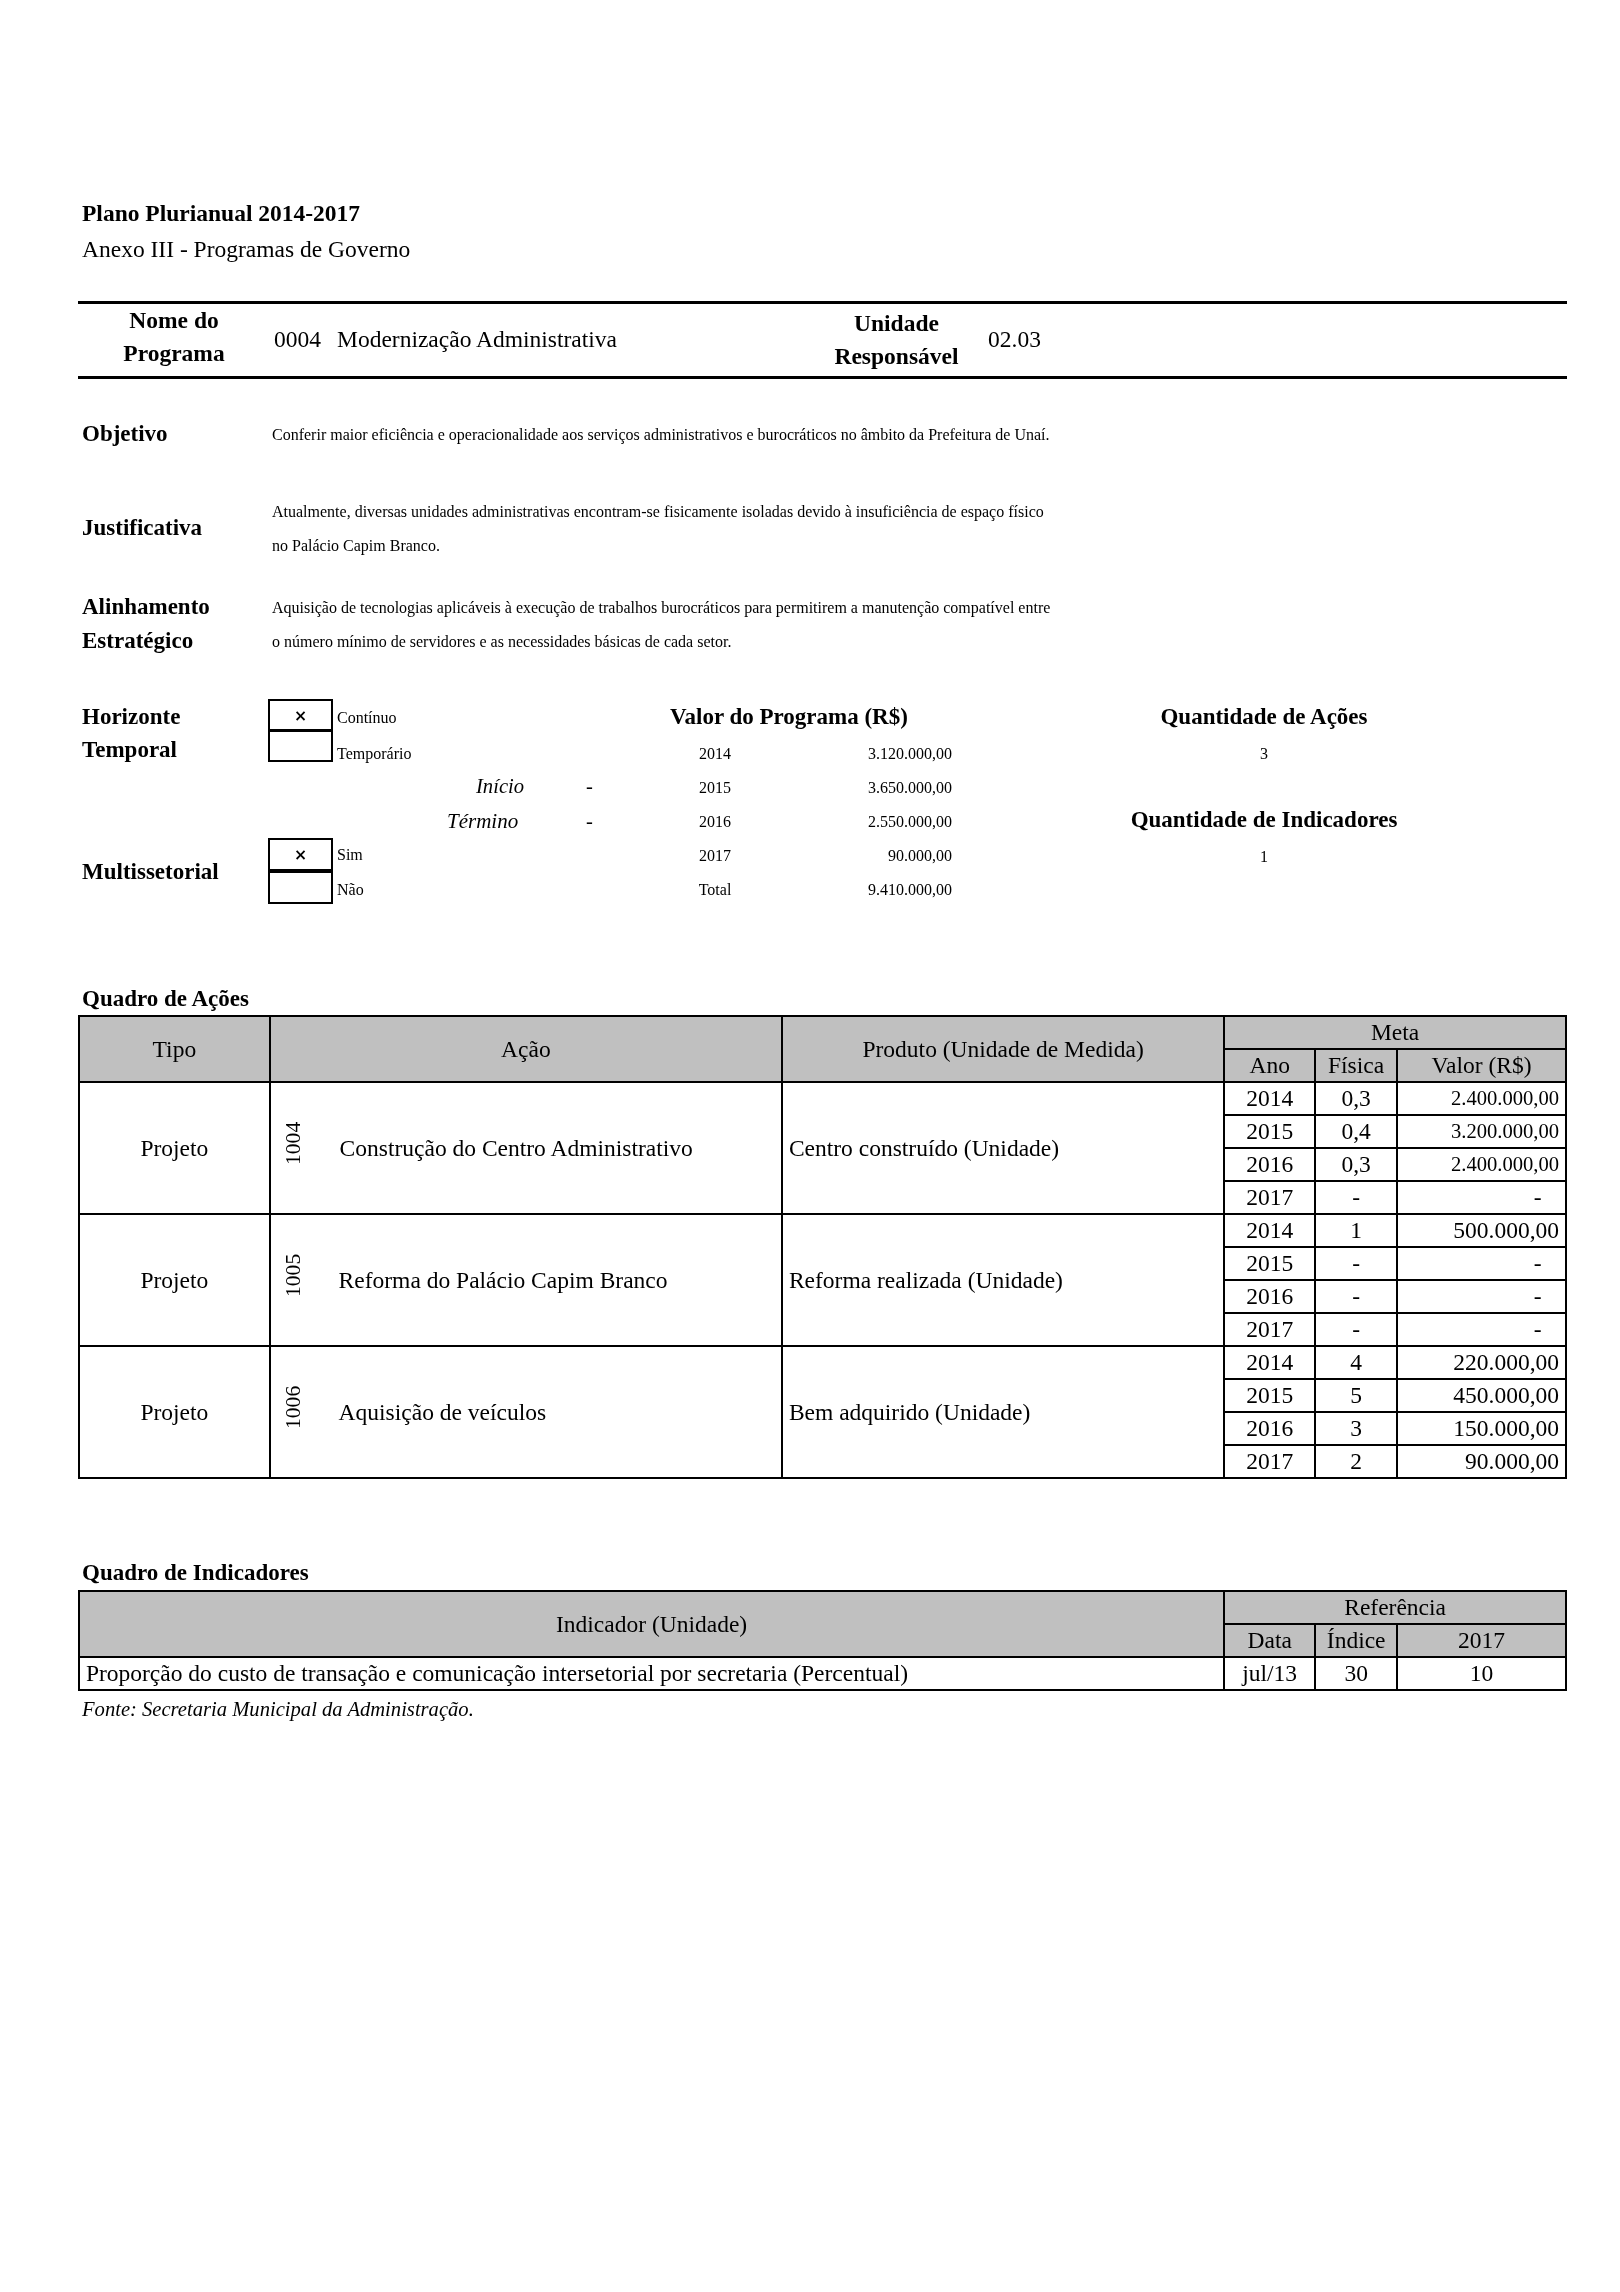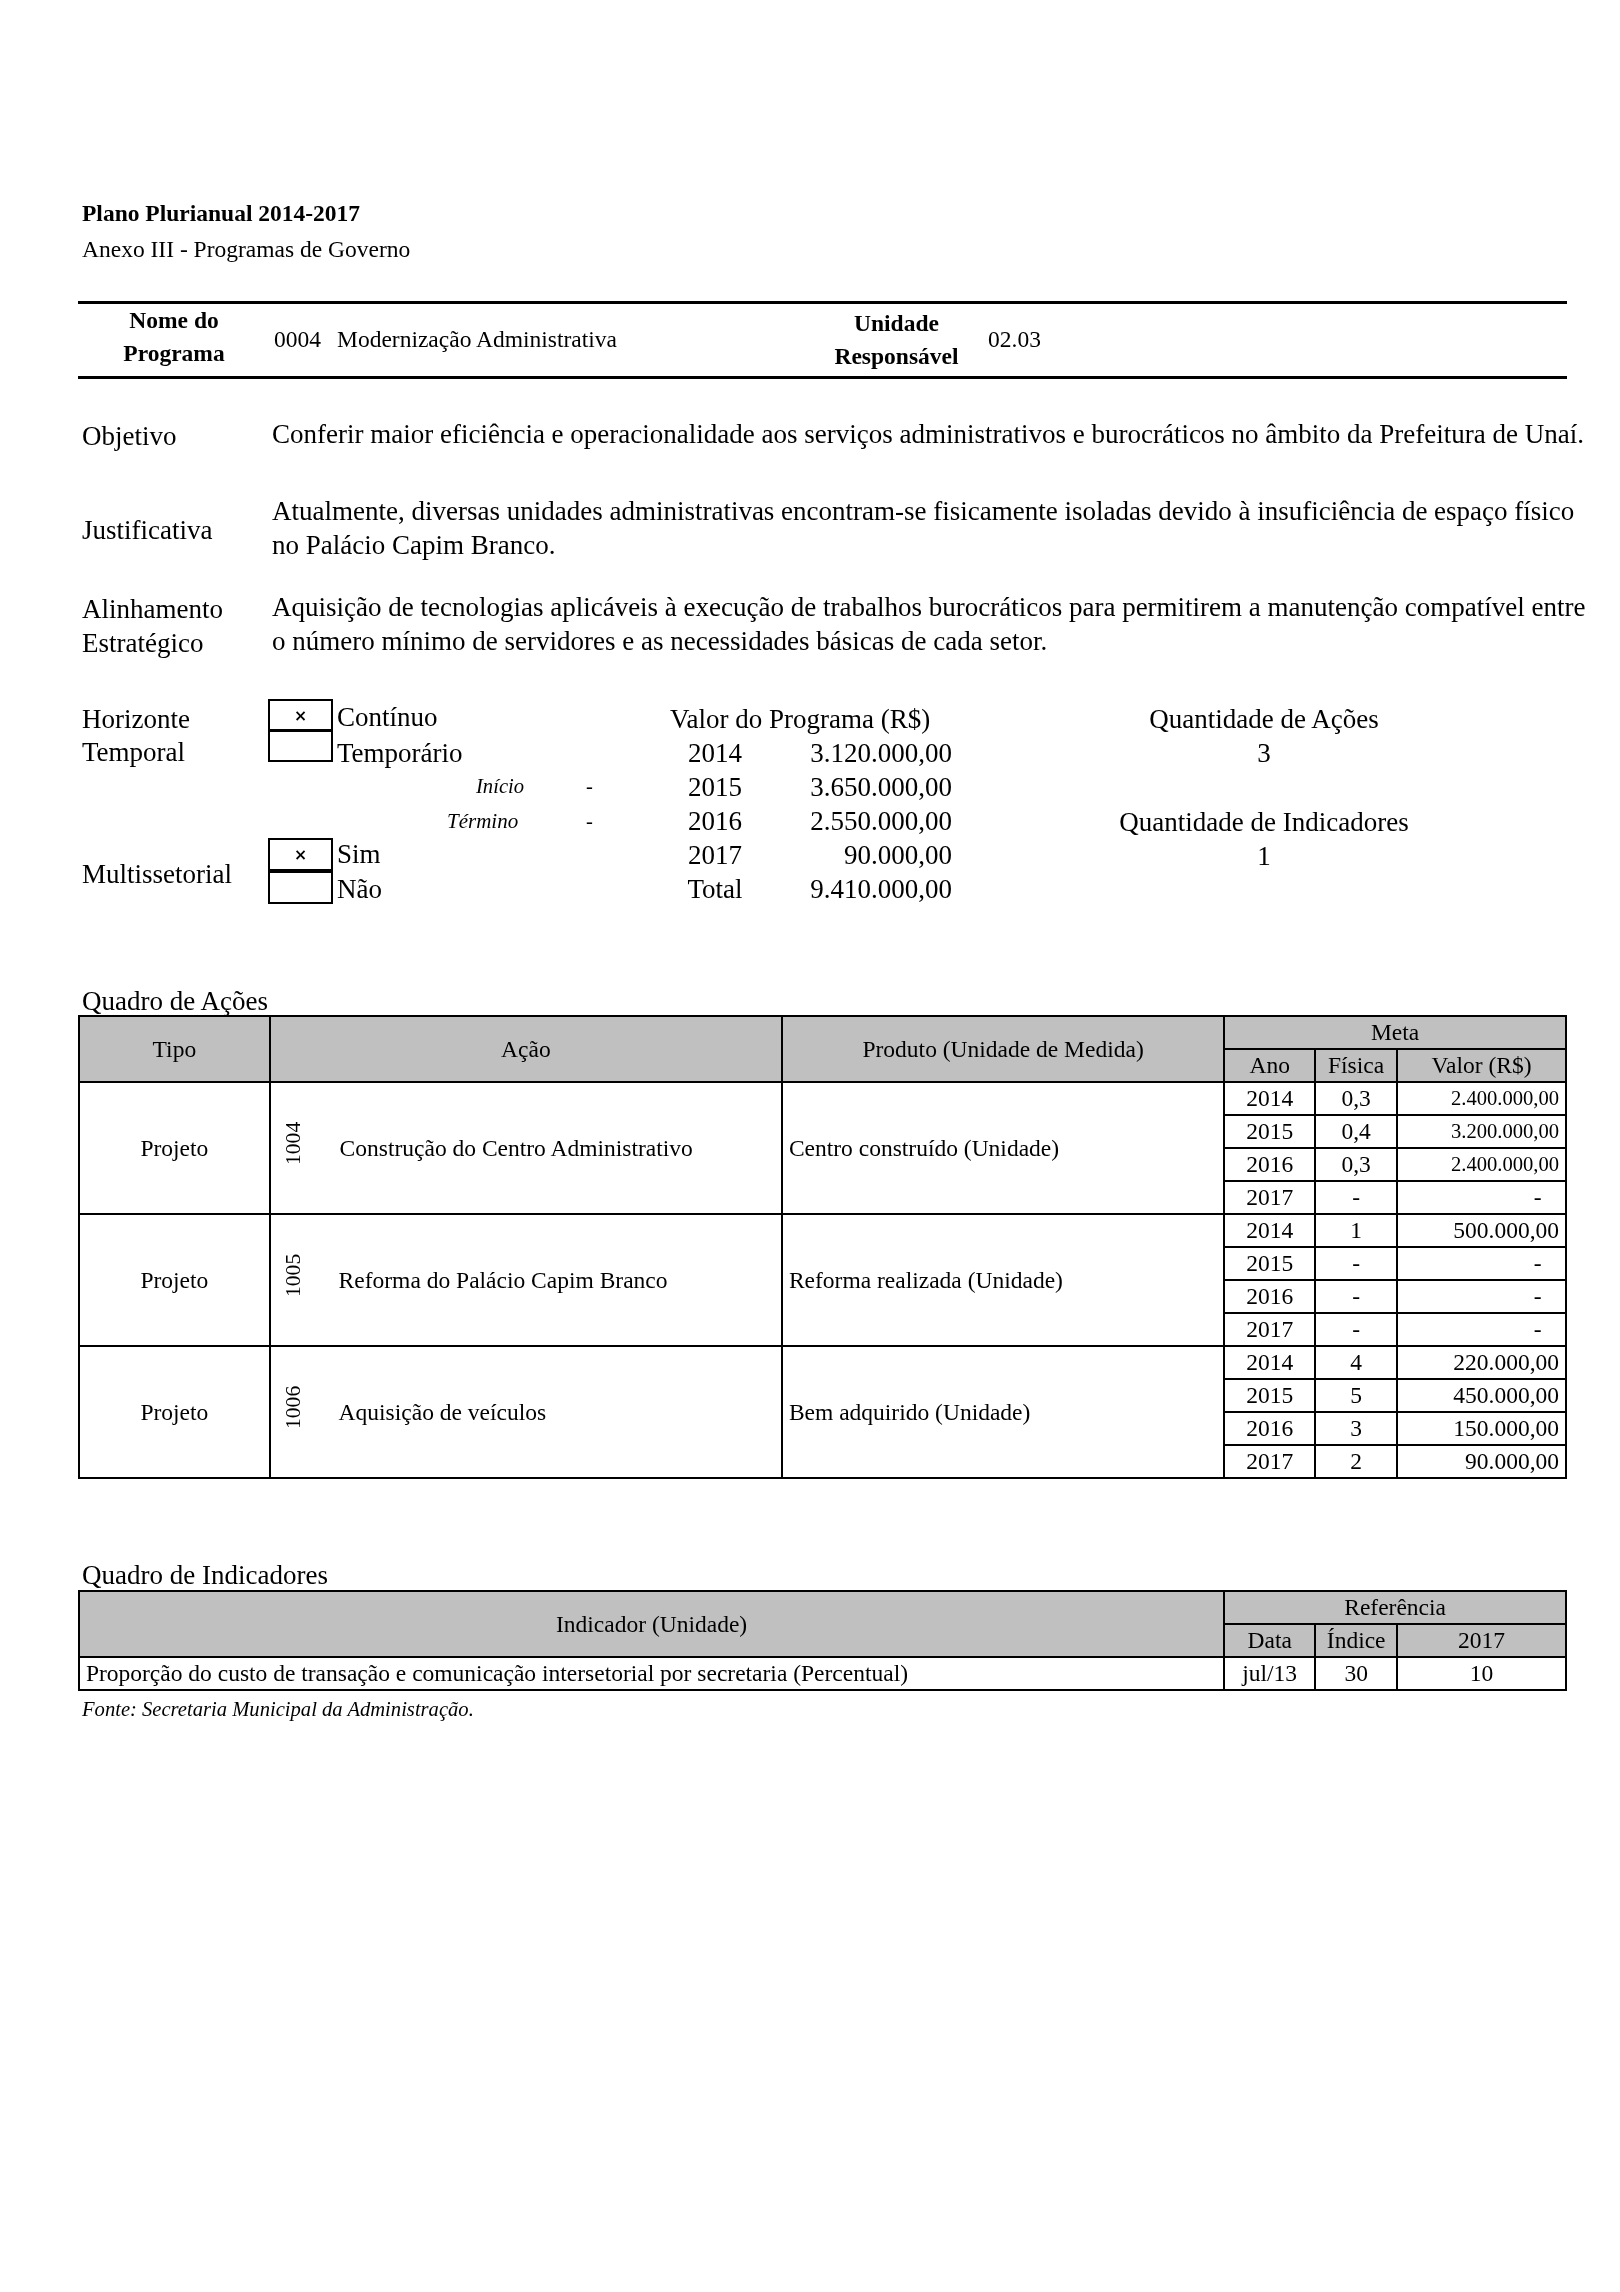--- a/index.html
+++ b/index.html
@@ -3,22 +3,22 @@
 <meta charset="utf-8">
 <style>
   html, body { margin:0; padding:0; background:#ffffff; }
   body { width:1620px; height:2293px; position:relative; font-family:"Liberation Serif","DejaVu Serif",serif; color:#000; }
   .abs { position:absolute; }
   .b { font-weight:bold; }
   .title { left:82px; top:200px; font-size:23.5px; font-weight:bold; }
   .subtitle { left:82px; top:236px; font-size:23.5px; }
   .band { left:78px; width:1489px; top:301px; height:78px; border-top:3.9px solid #000; border-bottom:3.9px solid #000; box-sizing:border-box; }
   .band .cell { position:absolute; top:0; height:71px; display:flex; align-items:center; font-size:23.5px; line-height:33px; }
-  .lbl { font-size:27px; font-weight:normal; }
-  .txt { font-size:27px; line-height:33px; }
+  .lbl { font-size:23px; font-weight:bold; }
+  .txt { font-size:16px; line-height:33px; }
   .chk { position:absolute; left:268px; width:65px; height:33px; border:2.9px solid #000; box-sizing:border-box; display:flex; align-items:center; justify-content:center; font-size:15.7px; font-weight:bold; font-family:"DejaVu Sans",sans-serif; }
   table.grid { border-collapse:collapse; position:absolute; font-size:23.5px; }
   table.grid td, table.grid th { border:2.9px solid #000; padding:0 5.9px; font-weight:normal; }
   table.grid th { background:#c0c0c0; }
   .c { text-align:center; }
   .r { text-align:right; }
   .code { display:inline-block; transform:rotate(-90deg); font-size:21.6px; width:33px; text-align:center; }
   .acao-cell { display:flex; align-items:center; }
   .small { font-size:20.6px; }
 </style>

